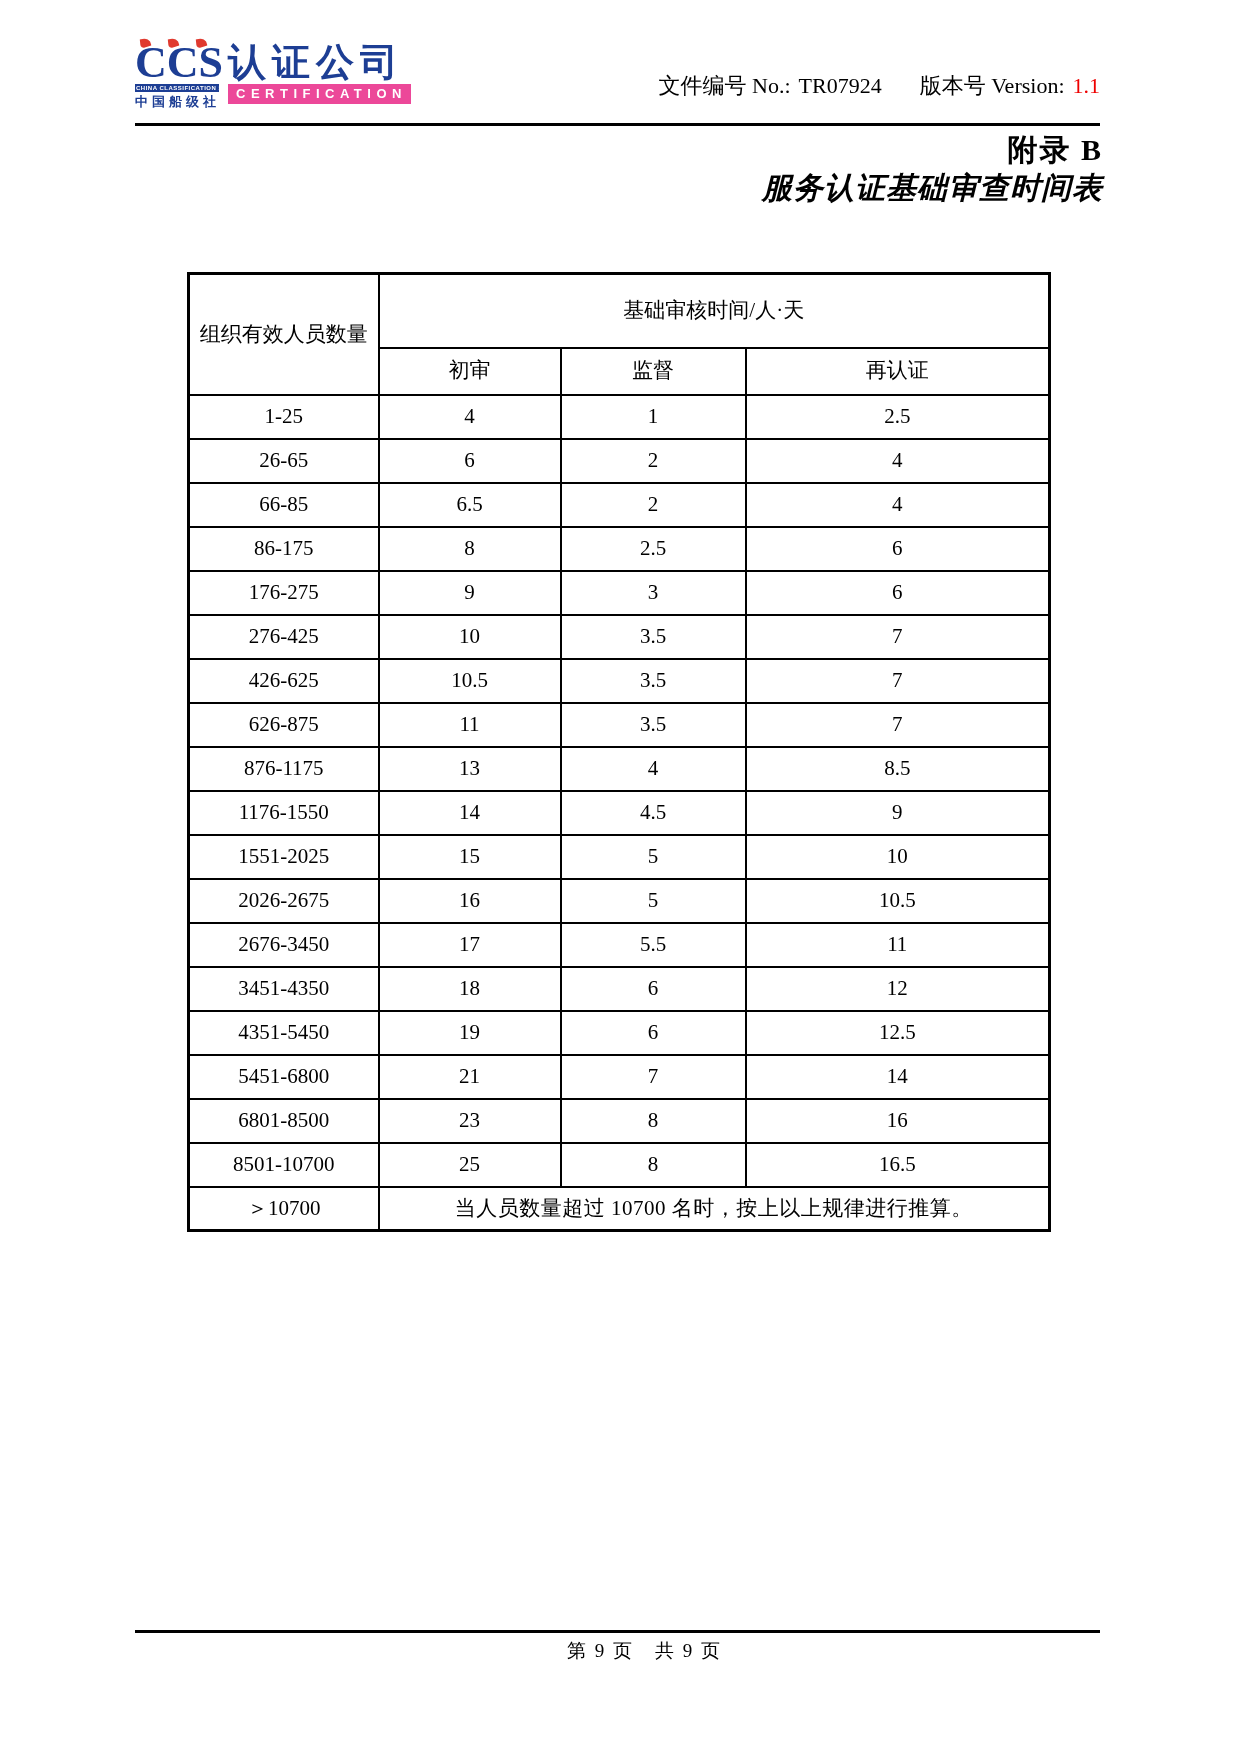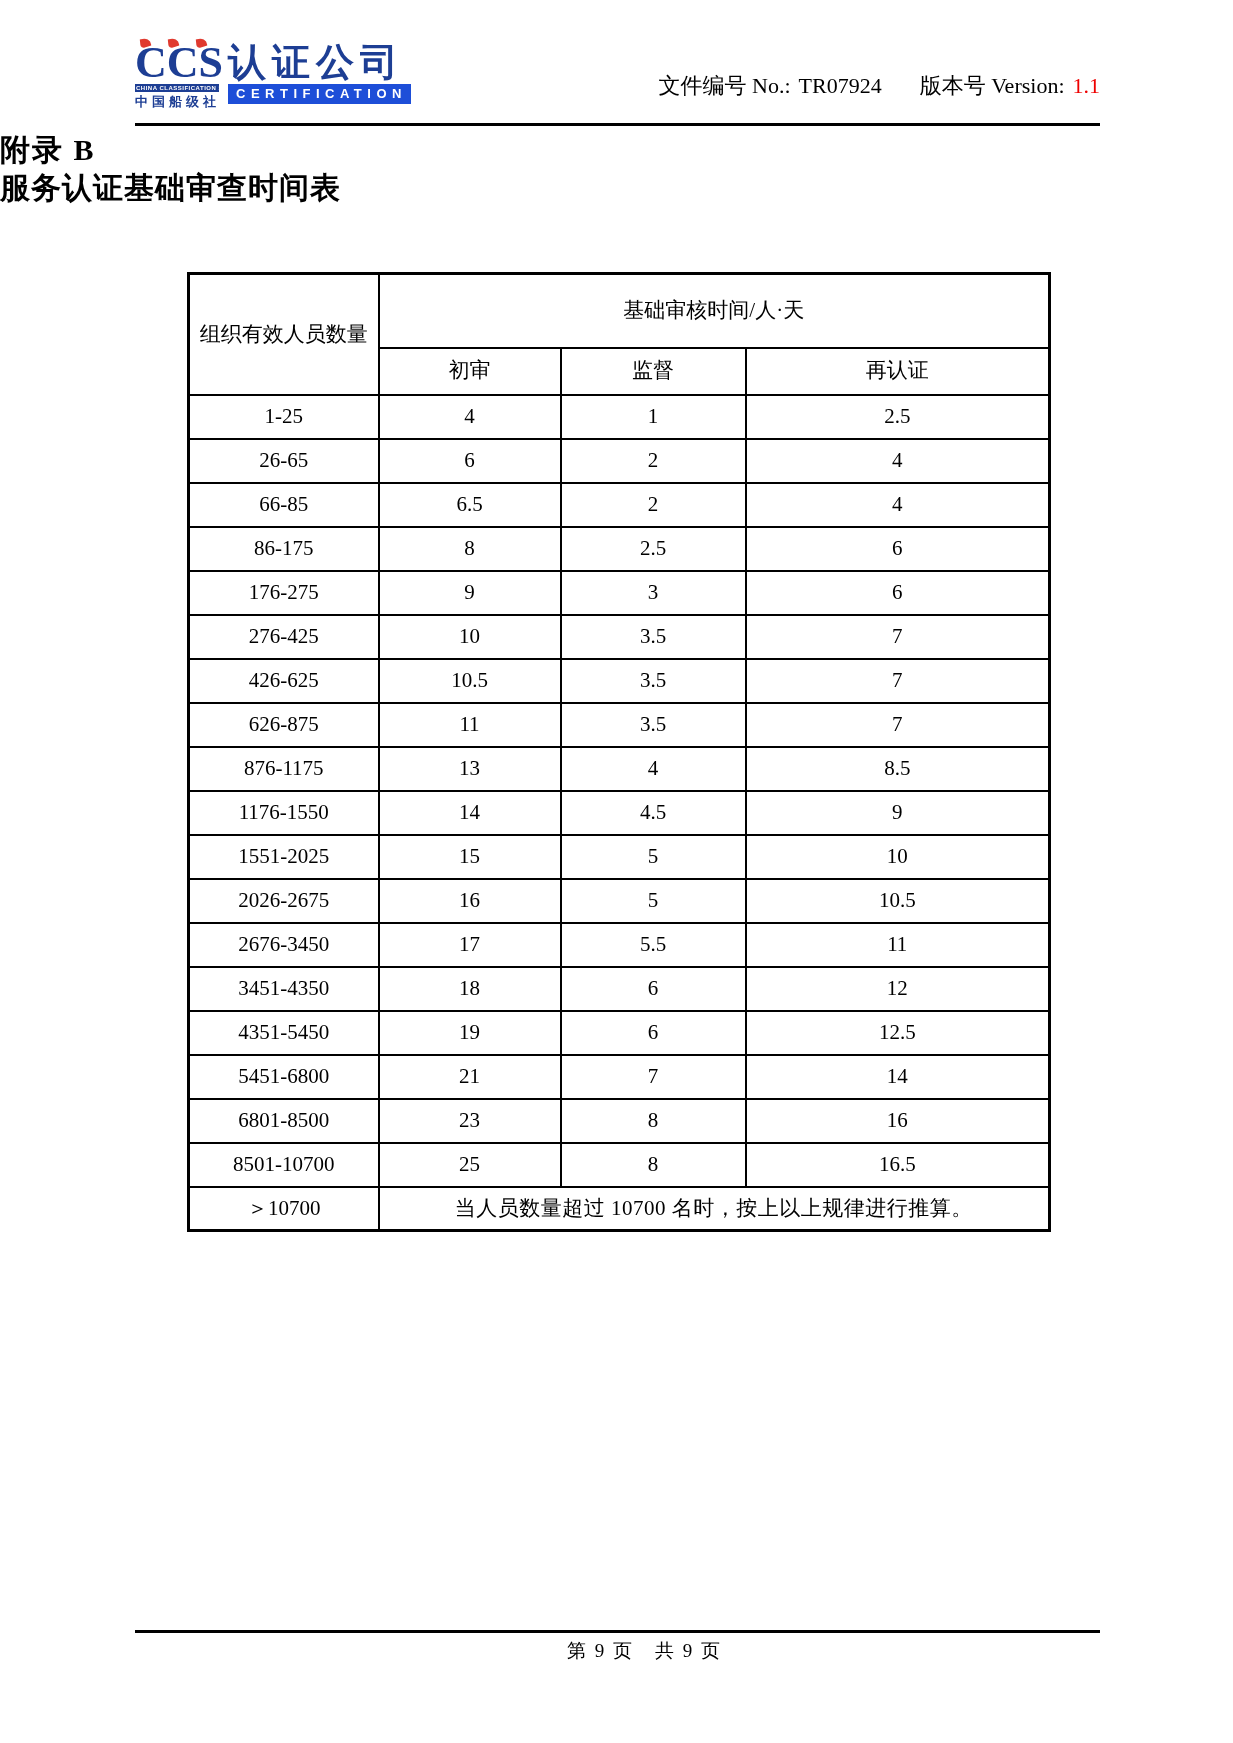--- a/index.html
+++ b/index.html
@@ -37,38 +37,38 @@
   .soc-cn {
     color:#1d3e94; font-size:13px; font-weight:bold;
     letter-spacing:4px; margin-top:1px; white-space:nowrap;
   }
   .logo-right { display:flex; flex-direction:column; }
   .company-cn {
     color:#1d3e94; font-size:38px; font-weight:bold;
     letter-spacing:6px; line-height:1.1; white-space:nowrap;
   }
   .cert-bar {
-    background:#1d4ed8; color:#fff; font-family:"Liberation Sans", sans-serif;
+    background:#ec4899; color:#fff; font-family:"Liberation Sans", sans-serif;
     font-size:13px; font-weight:bold; letter-spacing:5.5px;
     padding:2px 4px 3px 8px; text-align:center; white-space:nowrap;
   }
   .doc-info { font-size:22px; padding-bottom:10px; white-space:nowrap; }
   .doc-info .ver-label { margin-left:38px; }
   .doc-info .ver-value { color:#ee0000; margin-left:8px; }
   .doc-info .doc-value { margin-left:8px; }
   .header-rule {
     position:absolute; left:135px; top:123px; width:965px; height:3px;
     background:#000;
   }
 
   
-  .titles { position:absolute; top:131px; left:0; width:1103px; text-align:left; }
+  .titles { position:absolute; top:131px; left:0; width:1103px; text-align:right; }
   .title-1 { font-size:30px; font-weight:bold; letter-spacing:2px; line-height:38px; }
   .title-2 { font-size:28px; font-weight:bold; line-height:38px; }
-  .title-3 { font-size:30px; font-weight:bold; letter-spacing:1px; line-height:38px; }
+  .title-3 { font-size:30px; font-weight:bold; letter-spacing:1px; line-height:38px;font-style:italic; }
 
   
   .table-wrap { position:absolute; left:187px; top:272px; }
   table.audit {
     border-collapse:collapse; table-layout:fixed; width:861px;
     border:3px solid #000;
   }
   table.audit th, table.audit td {
     border:2px solid #000; text-align:center; vertical-align:middle;
     font-size:21px; font-weight:normal; padding:0; line-height:1.2;

